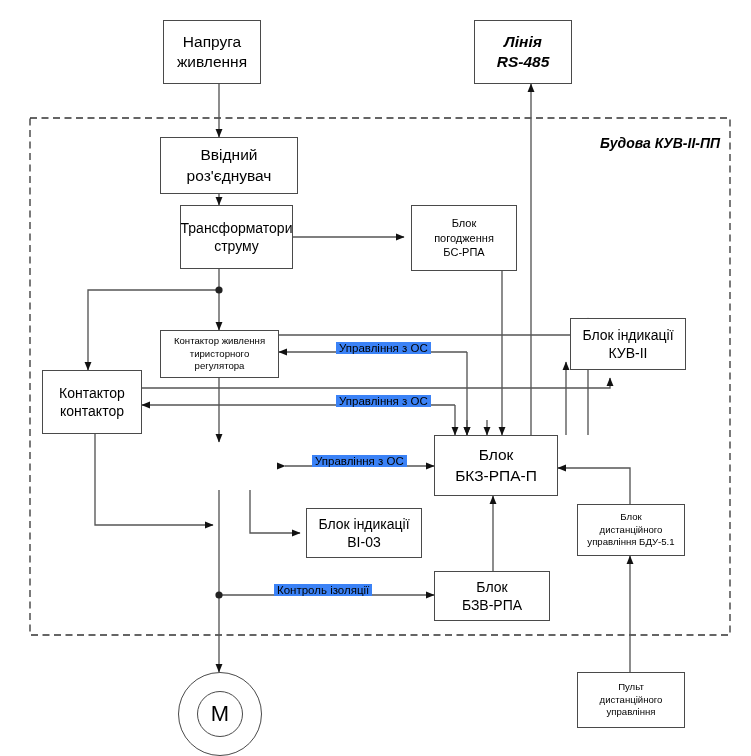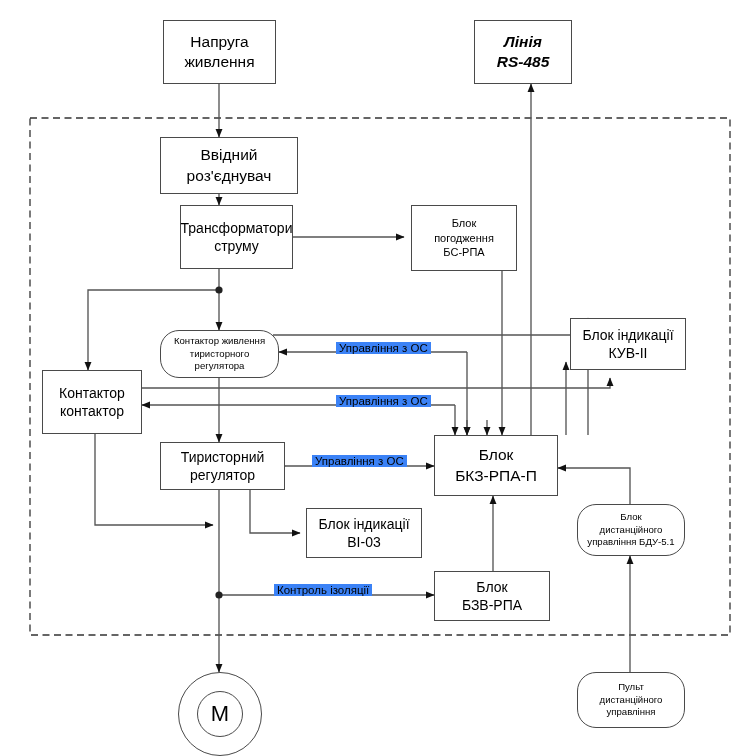--- a/index.html
+++ b/index.html
@@ -6,21 +6,21 @@
   body{font-family:"Liberation Sans","DejaVu Sans",sans-serif;color:#000;}
   #stage{position:relative;width:751px;height:756px;background:#fff;overflow:hidden;}
   #svgroot{position:absolute;left:0;top:0;width:751px;height:756px;}
   .node{position:absolute;box-sizing:border-box;border:1.3px solid #4a4a4a;background:#fff;
         display:flex;flex-direction:column;align-items:center;justify-content:center;
         text-align:center;line-height:1.32;}
   .node span{display:block;white-space:nowrap;}
   .f-lg{font-size:15.5px;}
   .f-md{font-size:14px;}
   .f-sm{font-size:11px;}
-  .f-xs{font-size:9.6px;border-radius:19px;}
+  .f-xs{font-size:9.6px;}
   .ital{font-style:italic;font-weight:600;font-size:15.5px;}
   .edge-label{position:absolute;font-size:11.5px;background:#3b82f6;padding:0 3px;white-space:nowrap;text-align:right;}
   .zone-label{position:absolute;font-style:italic;font-weight:600;font-size:14px;
               text-align:center;line-height:1.45;white-space:nowrap;}
   .motor-outer{position:absolute;border:1.5px solid #4a4a4a;border-radius:50%;background:#fff;}
   .motor-inner{position:absolute;border:1.5px solid #4a4a4a;border-radius:50%;background:#fff;
                display:flex;align-items:center;justify-content:center;font-size:22px;}
 </style>
 </head>
 <body>
@@ -86,21 +86,21 @@
       <path d="M630,672 L630,556" marker-end="url(#ah)"></path>
 
       <path d="M566,435 L566,370 L566,362" marker-end="url(#ah)"></path>
       <path d="M588,435 L588,362" marker-end="url(#ah)"></path>
 
       <path d="M467,420 L467,435" marker-end="url(#ah)"></path>
       <path d="M487,420 L487,435" marker-end="url(#ah)"></path>
     </g>
   </svg>
 
-  <div class="node f-lg" style="left:163px;top:20px;width:113px;height:64px;">
+  <div class="node f-lg" style="left:163px;top:20px;width:98px;height:64px;">
     <span>Напруга</span>
     <span>живлення</span>
   </div>
 
   <div class="node" style="left:474px;top:20px;width:98px;height:64px;">
     <span class="ital">Лінія</span>
     <span class="ital">RS-485</span>
   </div>
 
   <div class="node f-lg" style="left:160px;top:137px;width:138px;height:57px;">
@@ -128,24 +128,20 @@
   <div class="node f-md" style="left:570px;top:318px;width:116px;height:52px;">
     <span>Блок індикації</span>
     <span>КУВ-ІІ</span>
   </div>
 
   <div class="node f-md" style="left:42px;top:370px;width:100px;height:64px;">
     <span>Контактор</span>
     <span>контактор</span>
   </div>
 
-  <div class="node f-md" style="left:160px;top:442px;width:125px;height:48px;">
-    <span>Тиристорний</span>
-    <span>регулятор</span>
-  </div>
 
   <div class="node f-lg" style="left:434px;top:435px;width:124px;height:61px;">
     <span>Блок</span>
     <span>БКЗ-РПА-П</span>
   </div>
 
   <div class="node f-md" style="left:306px;top:508px;width:116px;height:50px;">
     <span>Блок індикації</span>
     <span>ВІ-03</span>
   </div>
@@ -172,14 +168,18 @@
   </div>
 
   <div class="edge-label" style="left:336px;top:342px;">Управління з ОС</div>
 
   <div class="edge-label" style="left:336px;top:395px;">Управління з ОС</div>
 
   <div class="edge-label" style="left:312px;top:455px;">Управління з ОС</div>
 
   <div class="edge-label" style="left:274px;top:584px;">Контроль ізоляції</div>
 
+  <div class="zone-label" style="left:600px;top:133px;width:120px;">
+    <span>Будова</span>
+    <span>КУВ-ІІ-ПП</span>
+  </div>
 
 </div>
 
 </body></html>

